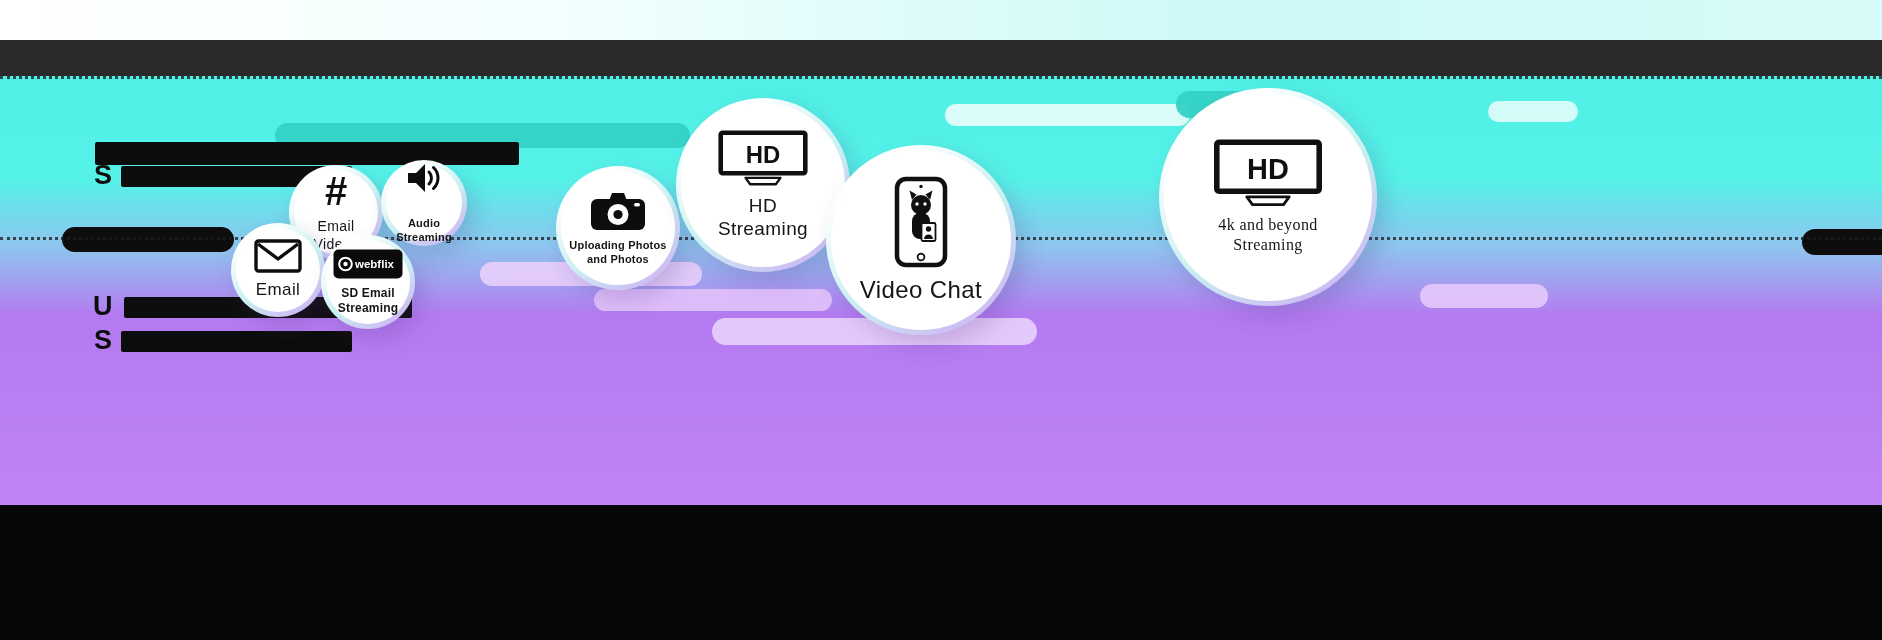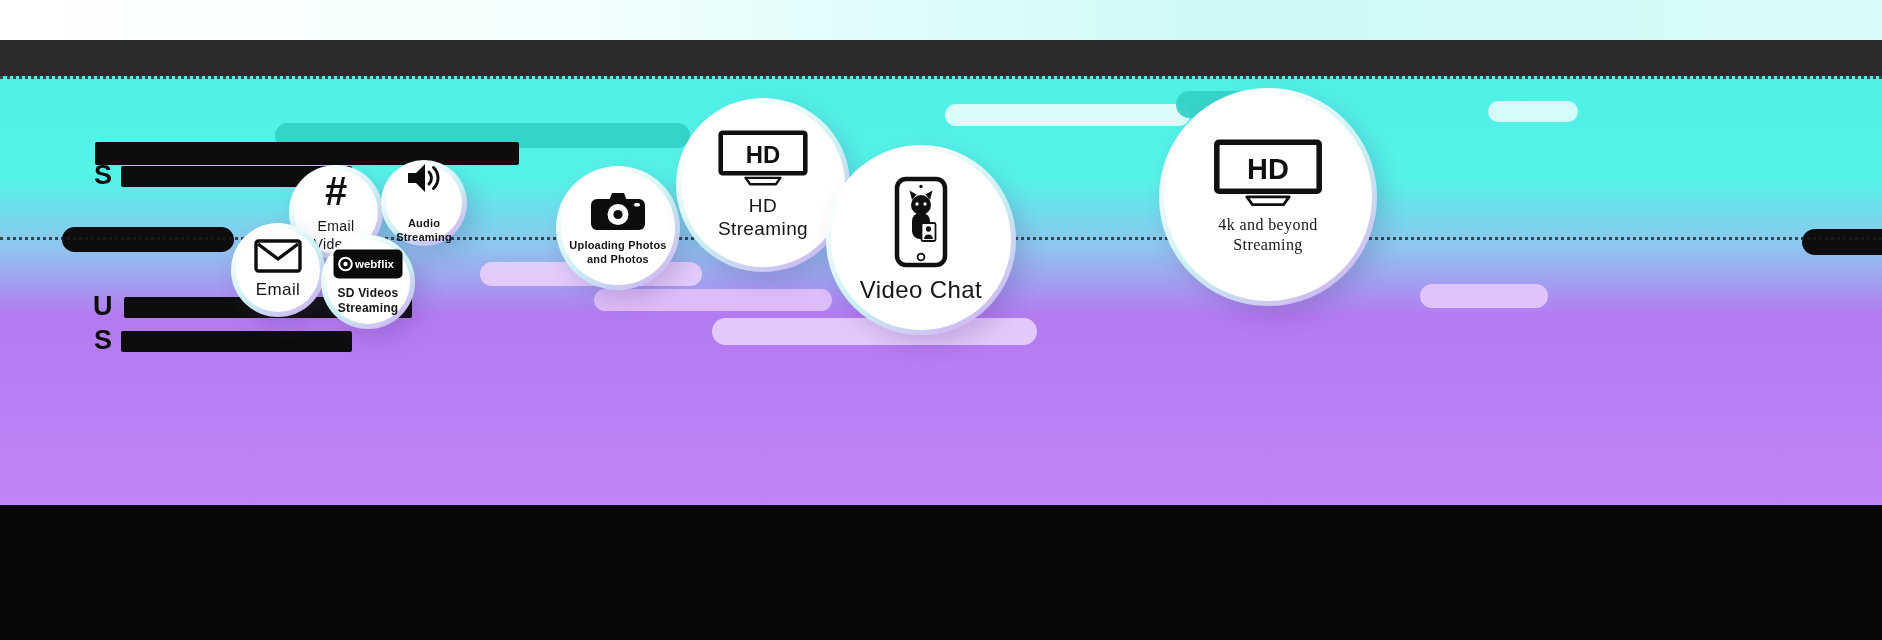--- a/index.html
+++ b/index.html
@@ -125,21 +125,21 @@
         <div class="bubble-core">
           <span class="bubble-icon">
             <svg width="70" height="30" viewBox="0 0 70 30">
               <rect x="0.5" y="0.5" width="69" height="29" rx="5" fill="#0b0b0b"></rect>
               <circle cx="12.5" cy="15" r="6.3" fill="none" stroke="#fff" stroke-width="2"></circle>
               <circle cx="12.5" cy="15" r="2.2" fill="#fff"></circle>
               <text x="22" y="19" font-size="11.5" font-weight="bold" fill="#fff" font-family="Liberation Sans, sans-serif">webflix</text>
             </svg>
           </span>
           <div class="bubble-label bold" style="font-size: 12px;">
-            <div>SD Videos</div>
+            <div>SD Email</div>
             <div>Streaming</div>
           </div>
         </div>
       </div>
       <div class="bubble" style="left: 556px; top: 166px; width: 124px; height: 124px;">
         <div class="bubble-core">
           <span class="bubble-icon">
             <svg width="58" height="42" viewBox="0 0 58 42">
               <path d="M20 11 L23 3 H35 L38 11 Z" fill="#0d0d0d"></path>
               <rect x="2" y="9" width="54" height="31" rx="6" fill="#0d0d0d"></rect>

